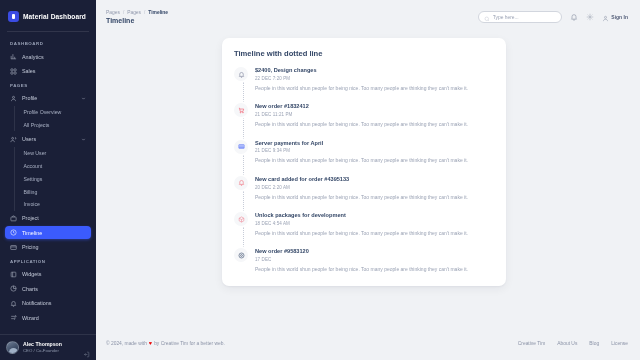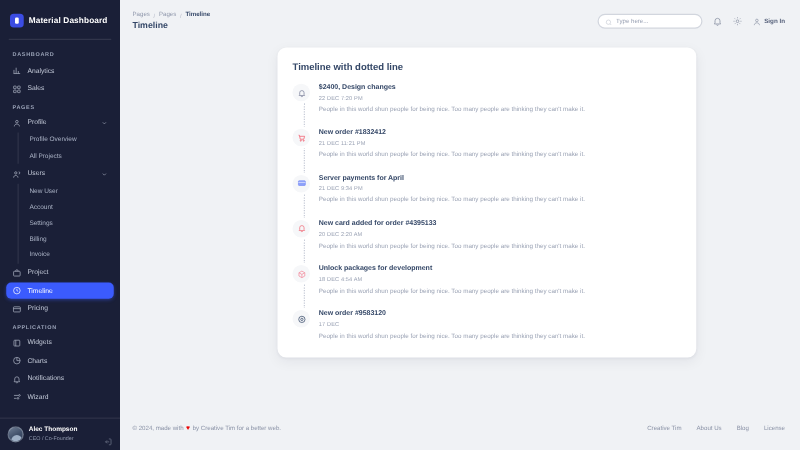--- a/index.html
+++ b/index.html
@@ -95,21 +95,21 @@
   }
   .search input::placeholder { color:#9aa2b4; }
   .ticon { width: 8px; height: 8px; opacity:.62; cursor:pointer; position:relative; }
   .ticon svg { width:8px; height:8px; display:block; }
   .signin { display:flex; align-items:center; gap:2.5px; cursor:pointer; }
   .signin svg { width:7px;height:7px;opacity:.62;}
   .signin-label { color:#55607a; font-size:5px; font-weight:bold; }
 
   
   .card {
-    position: absolute; left: 126px; top: 38px; width: 335px;
+    position: absolute; left: 126px; top: 38px; width: 284px;
     background: #ffffff; border-radius: 7px;
     box-shadow: 0 3px 10px rgba(20,20,50,.06), 0 1px 2px rgba(20,20,50,.04);
     padding: 11px 12px 12px 12px;
   }
   .card-title { color: #344767; font-size: 7.6px; font-weight: bold; margin-bottom: 9px; }
 
   .tl { position: relative; }
   .tl-item { position: relative; padding-left: 21px; padding-bottom: 11px; }
   .tl-item:last-child { padding-bottom: 0; }
   .tl-dotline {

